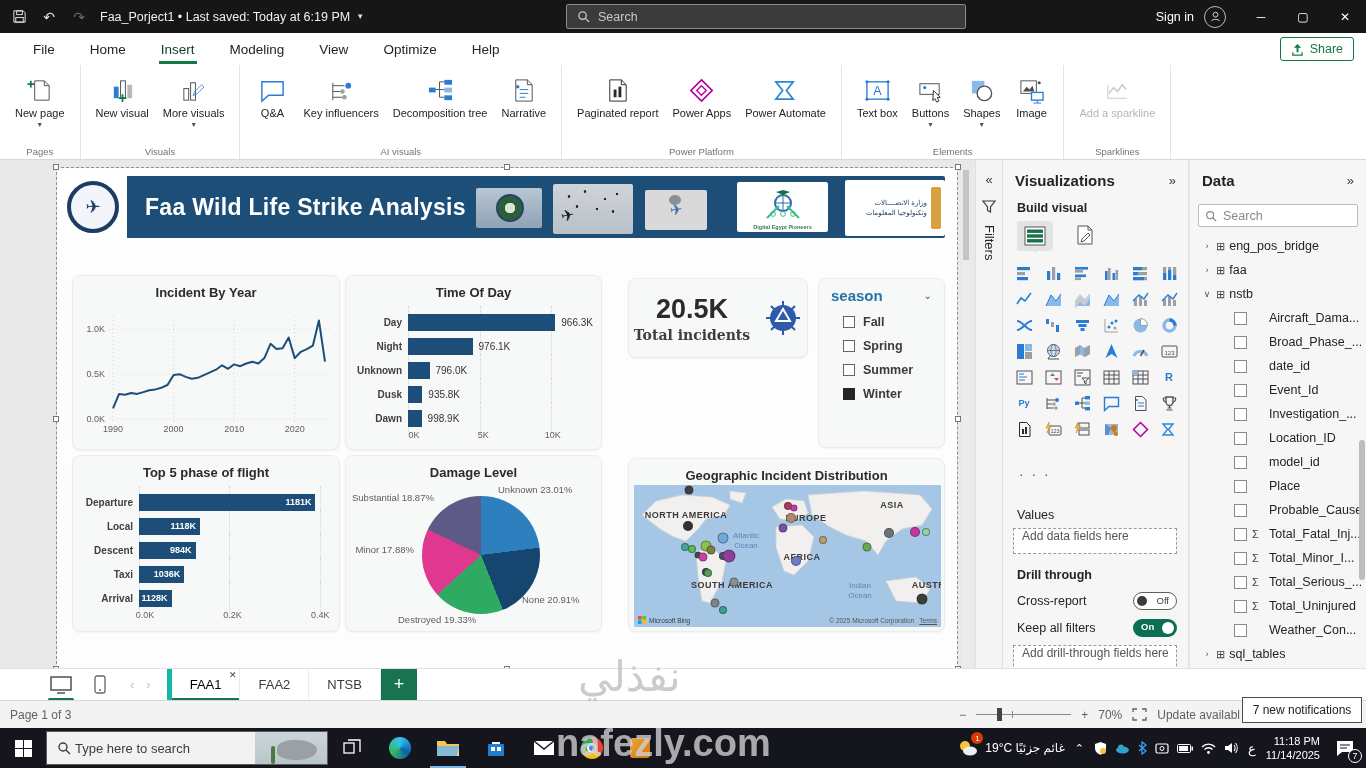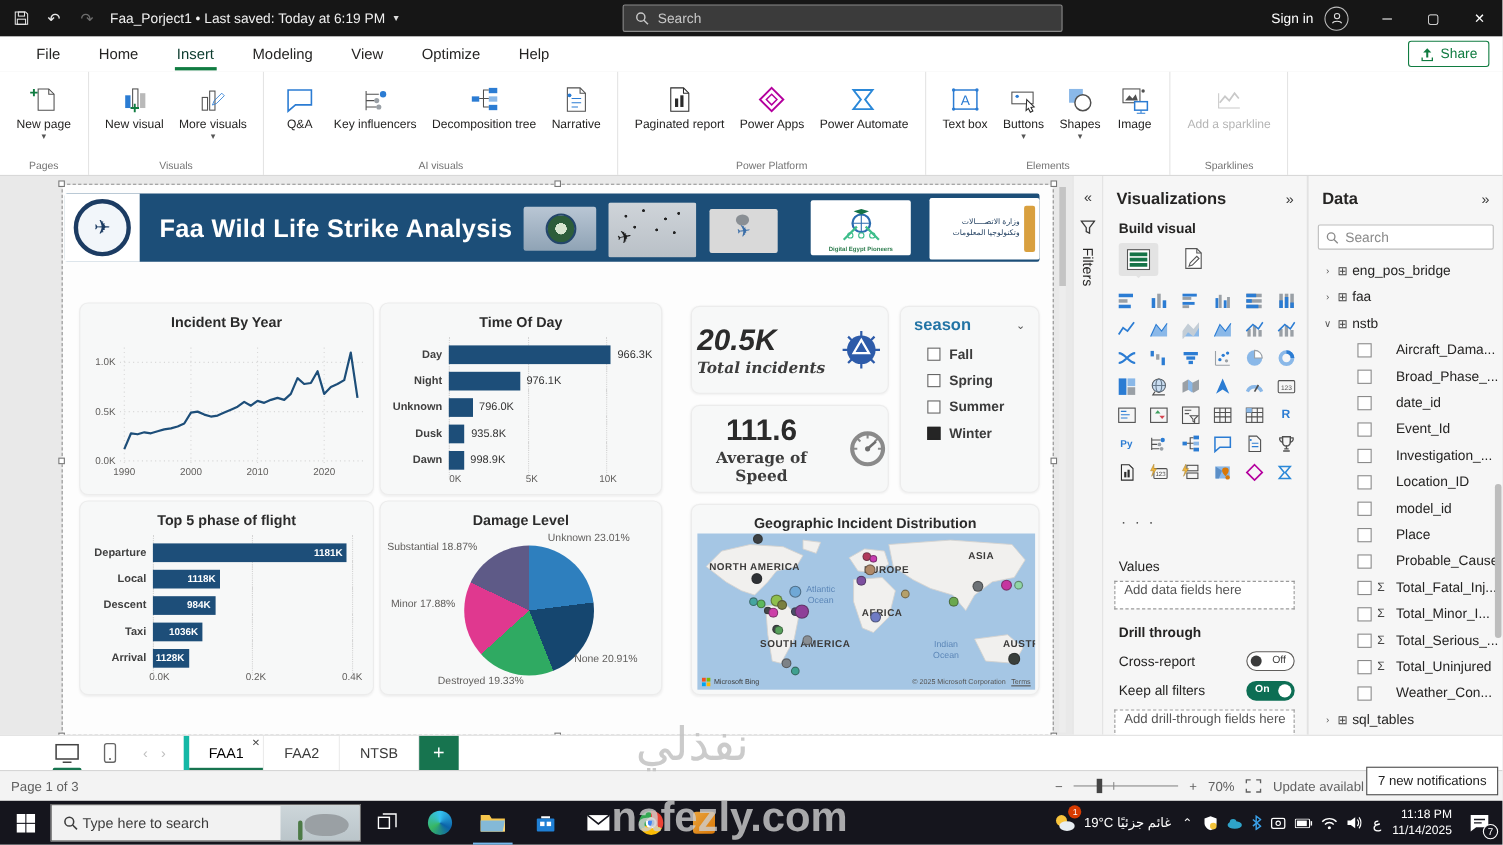--- a/index.html
+++ b/index.html
@@ -537,47 +537,33 @@
           </div>
           <div class="btickrow">
             <span class="btick" style="left: calc(0% + 62px);">0K</span>
             <span class="btick" style="left: calc(38.7597% + 37.969px);">5K</span>
             <span class="btick" style="left: calc(77.5194% + 13.938px);">10K</span>
           </div>
         </div>
     </div>
 
     <div class="card" style="left:571px;top:110px;width:180px;height:80px;display:flex;align-items:center;justify-content:center;gap:14px;">
-      <div style="font-style:italic;">
+      <div style="text-align:center;">
         <div class="kpi-num">20.5K</div>
         <div class="kpi-lab">Total incidents</div>
       </div>
       <svg width="38" height="38" viewBox="0 0 38 38">
           <circle cx="19" cy="19" r="13" fill="#2d5ba9"></circle>
           <g stroke="#2d5ba9" stroke-width="2">
             <path d="M19 2v5M19 31v5M2 19h5M31 19h5M7 7l3.5 3.5M31 31l-3.5-3.5M31 7l-3.5 3.5M7 31l3.5-3.5"></path>
           </g>
           <path d="M19 10l7 12H12z" fill="none" stroke="#fff" stroke-width="2"></path>
         </svg>
     </div>
 
-    <div class="card" style="left:571px;top:200px;width:180px;height:80px;display:flex;align-items:center;justify-content:center;gap:14px;">
-      <div style="text-align:center;">
-        <div class="kpi-num">111.6</div>
-        <div class="kpi-lab">Average of Speed</div>
-      </div>
-      <svg width="40" height="40" viewBox="0 0 40 40">
-          <circle cx="20" cy="20" r="15" fill="none" stroke="#8a8a8a" stroke-width="4"></circle>
-          <g stroke="#8a8a8a" stroke-width="2">
-            <path d="M20 6v4M34 20h-4M6 20h4M10 10l3 3M30 10l-3 3"></path>
-          </g>
-          <path d="M20 20L28 13" stroke="#6e6e6e" stroke-width="2.5"></path>
-          <circle cx="20" cy="20" r="2.5" fill="#6e6e6e"></circle>
-        </svg>
-    </div>
 
     <div class="card" id="seasonCard" style="left:761px;top:110px;width:127px;height:170px;">
       <div id="seasonHead">
         <span class="t">season</span>
         <span style="color:#555;font-size:10px;">⌄</span>
       </div>
       <div id="seasonItems" style="margin-top:6px;">
           <div class="sitem">
             <span class="cbox"></span>
             <span>Fall</span>

